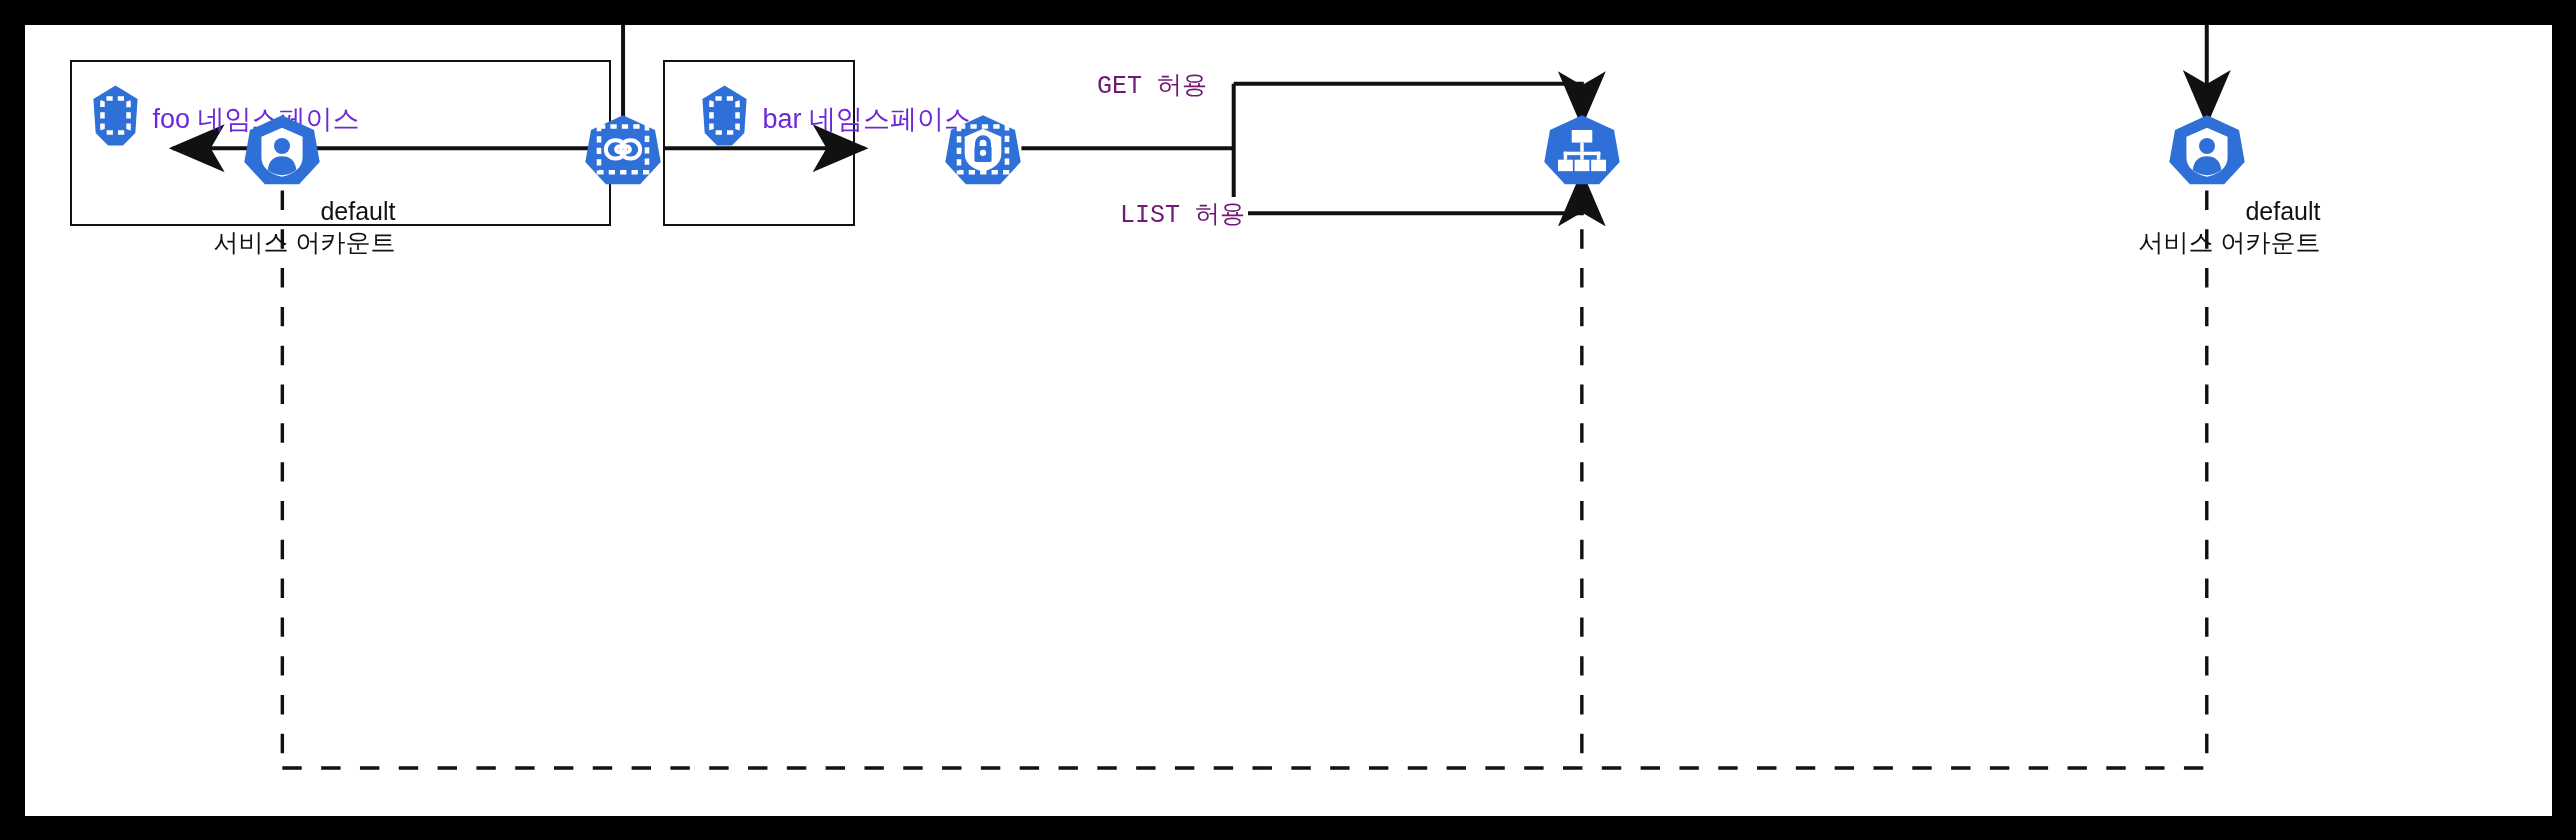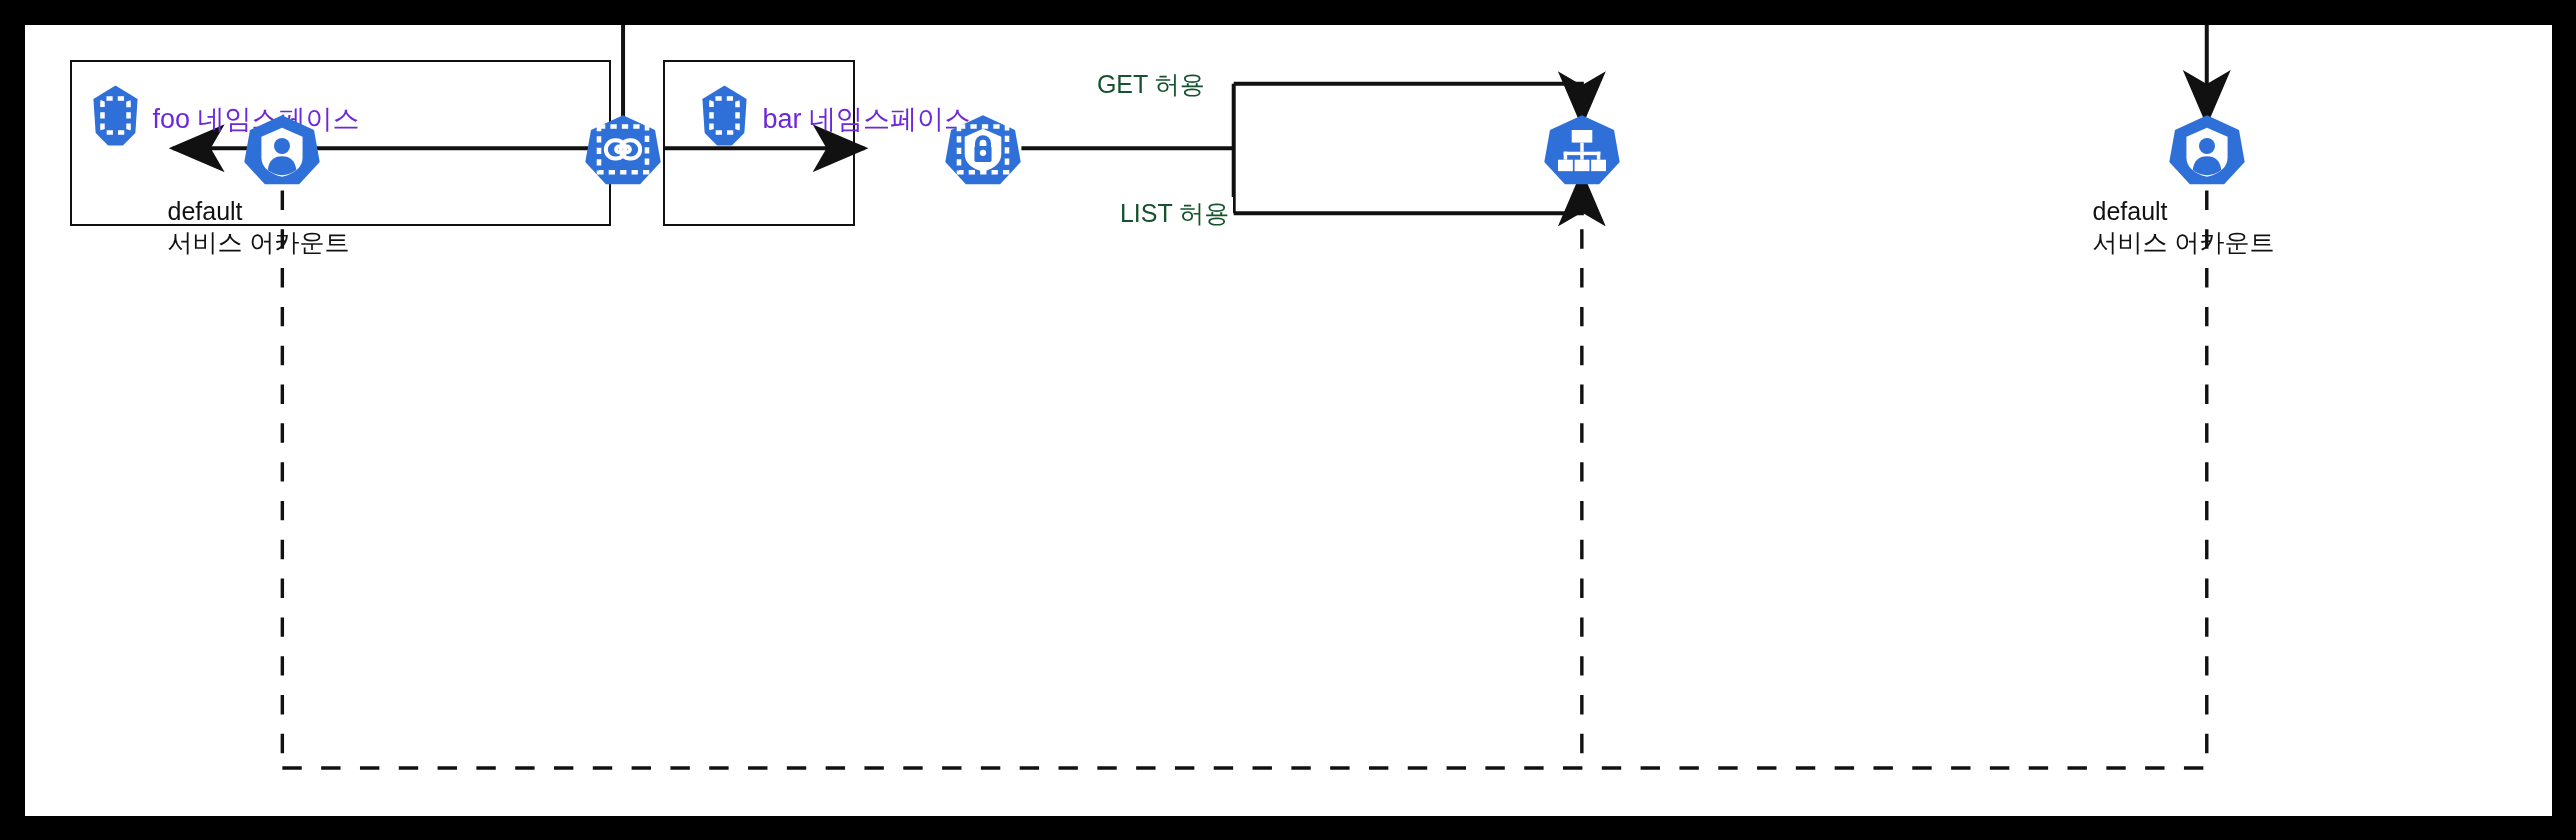--- a/index.html
+++ b/index.html
@@ -1,22 +1,22 @@
 <!DOCTYPE html>
 <html style="font-size:9px"><head>
 <meta charset="utf-8">
 <style>
   html,body{margin:0;padding:0;background:#000;}
   body{width:2576px;height:840px;font-family:"Liberation Sans","DejaVu Sans",sans-serif;}
   #canvas{position:absolute;left:24.5px;top:24.5px;width:2527px;height:791px;background:#ffffff;overflow:hidden;}
   .nsbox{position:absolute;border:2.3px solid #111111;background:transparent;box-sizing:border-box;}
   .nslabel{position:absolute;font-size:27px;color:#6d28d9;white-space:nowrap;}
   .node{position:absolute;}
-  .nodelabel{position:absolute;text-align:left;font-size:25px;line-height:1.26;color:#111;white-space:nowrap;}
-  .edgelabel{position:absolute;font-size:25px;color:#14532d;white-space:nowrap;background:#fff;padding:0 3.4px;}
+  .nodelabel{position:absolute;text-align:right;font-size:25px;line-height:1.26;color:#111;white-space:nowrap;}
+  .edgelabel{position:absolute;font-size:25px;color:#701a75;white-space:nowrap;background:#fff;padding:0 3.4px;font-family:Liberation Mono, monospace;}
   svg.wires{position:absolute;left:0;top:0;width:2527px;height:791px;pointer-events:none;}
 </style>
 </head>
 <body>
 
 <div id="canvas">
 
   <svg class="wires" viewBox="0 0 4426 1386" xmlns="http://www.w3.org/2000/svg">
     <defs>
       <marker id="ah" markerWidth="16" markerHeight="16" refX="13" refY="6" orient="auto" markerUnits="strokeWidth">

